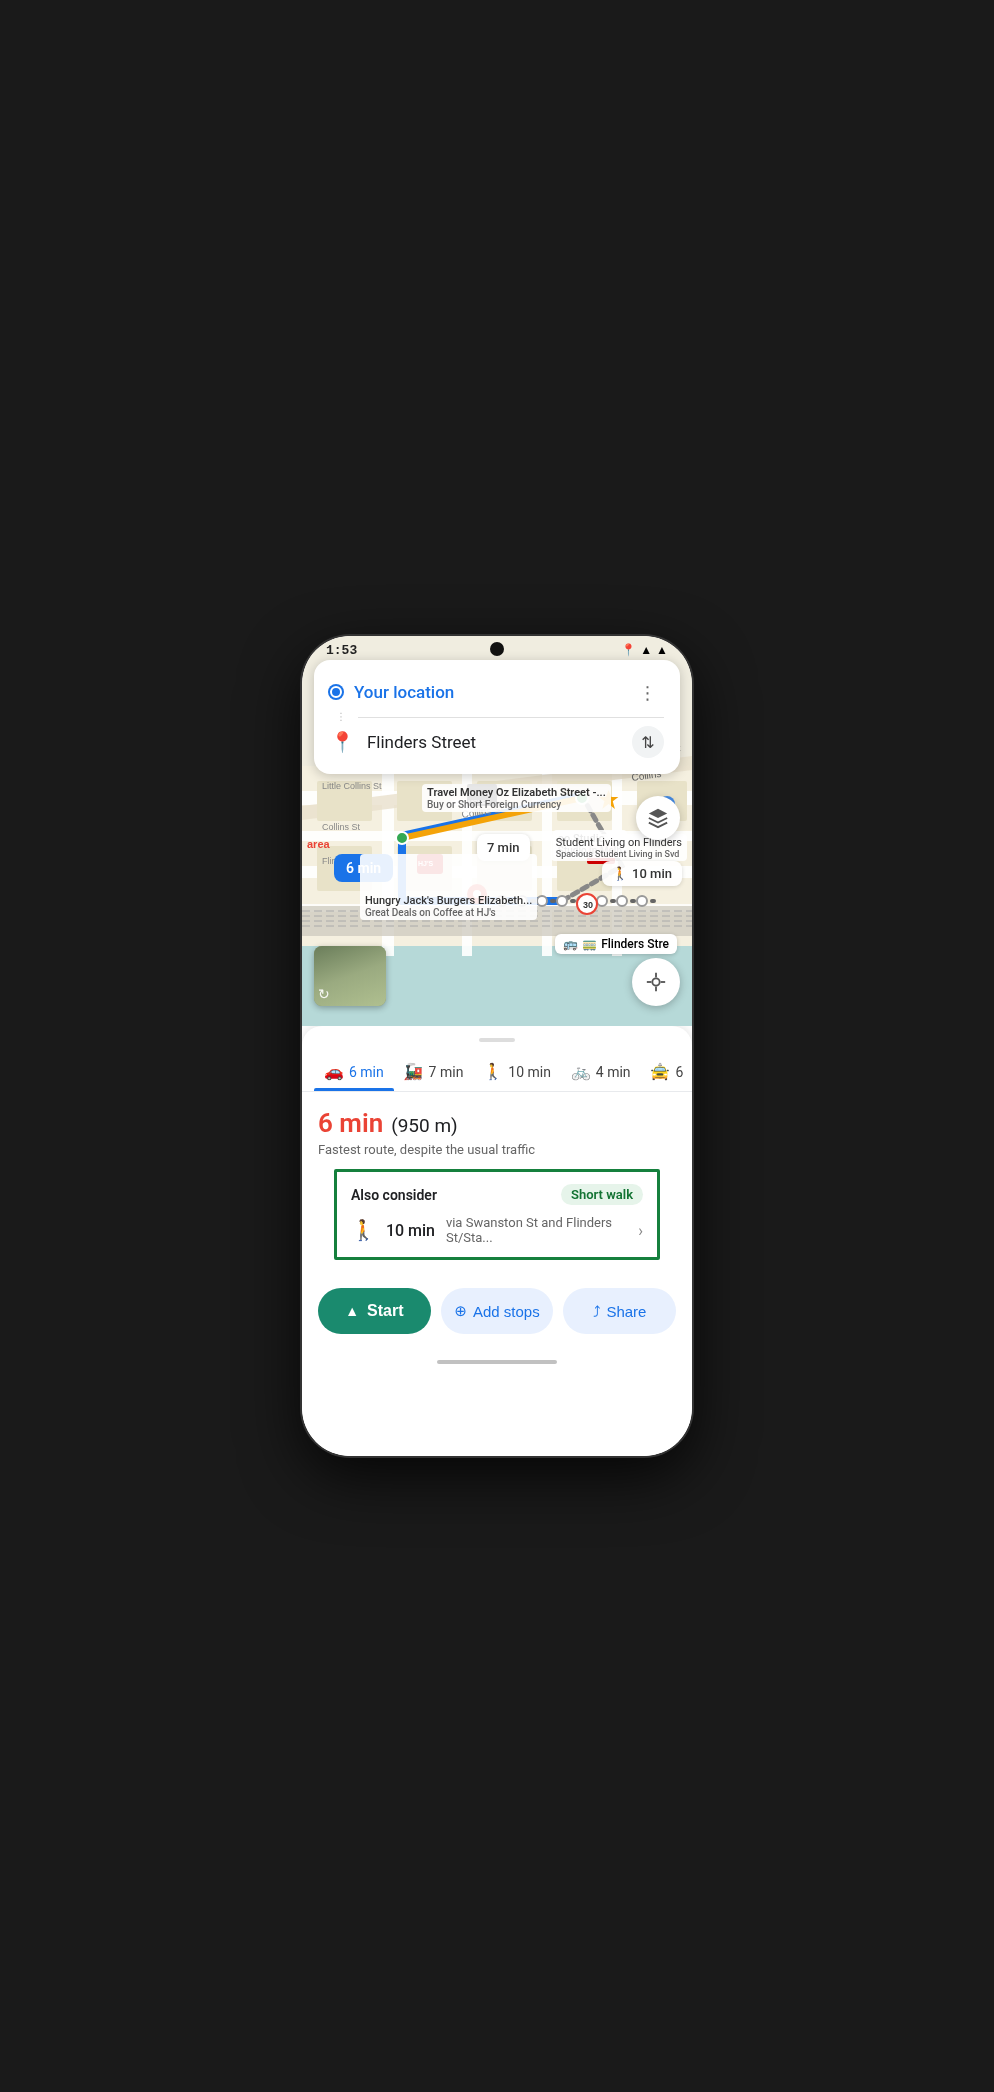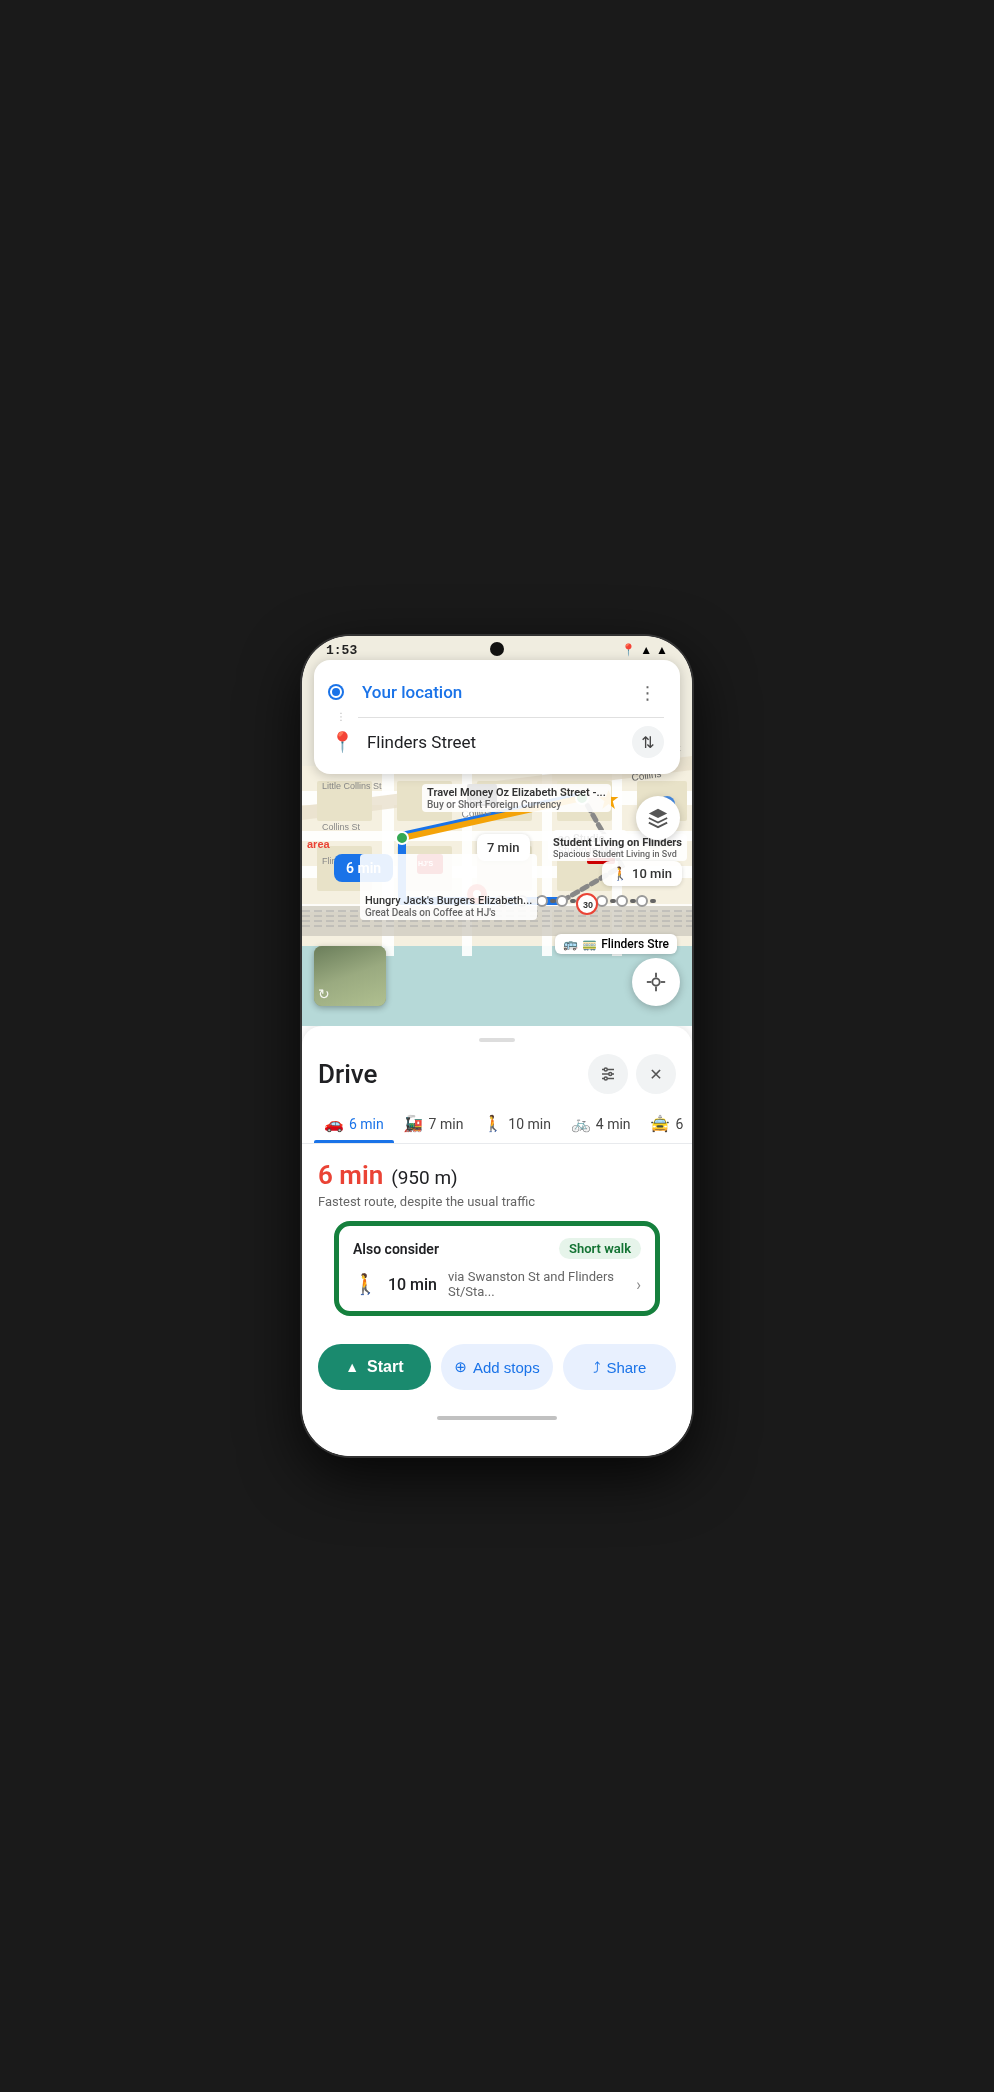--- a/index.html
+++ b/index.html
@@ -96,21 +96,21 @@
       background: #fff;
       border-radius: 16px;
       box-shadow: 0 2px 12px rgba(0,0,0,0.2);
       padding: 16px 16px;
       z-index: 50;
     }
 
     .search-row {
       display: flex;
       align-items: center;
-      gap: 20px;
+      gap: 12px;
     }
 
     .location-dot {
       width: 12px;
       height: 12px;
       background: #1a73e8;
       border-radius: 50%;
       border: 2px solid #fff;
       box-shadow: 0 0 0 2px #1a73e8;
       flex-shrink: 0;
@@ -372,22 +372,22 @@
     }
 
     .route-desc {
       font-size: 13px;
       color: #666;
       margin-bottom: 12px;
     }
 
     
     .consider-card {
-      border: 5px solid #15803d;
-      border-radius: 16px;
+      border: 3px solid #15803d;
+      border-radius: 2px;
       padding: 12px 14px;
       margin: 0 16px 16px;
     }
 
     .consider-header {
       display: flex;
       align-items: center;
       justify-content: space-between;
       margin-bottom: 10px;
     }
@@ -734,21 +734,21 @@
       </div>
 
       
       <div class="map-label" style="top:148px; left:120px;">
         <div style="font-weight:600;">Travel Money Oz Elizabeth Street -...</div>
         <div style="font-size:10px; color:#666;">Buy or Short Foreign Currency</div>
       </div>
 
       
       <div class="map-label" style="top:198px; right:5px;">
-        <div style="font-weight:700; font-size:11px;text-align:center;">Student Living on Flinders</div>
+        <div style="font-weight:400; font-size:11px;text-align:center;">Student Living on Flinders</div>
         <div style="font-size:9px; color:#666;">Spacious Student Living in Svd</div>
       </div>
 
       
       <div class="walk-bubble" style="top:225px; right:10px;">
         <span>🚶</span>
         <span>10 min</span>
       </div>
 
       
@@ -779,38 +779,20 @@
           <line x1="12" y1="17" x2="12" y2="22" stroke="#555" stroke-width="2"></line>
           <line x1="2" y1="12" x2="7" y2="12" stroke="#555" stroke-width="2"></line>
           <line x1="17" y1="12" x2="22" y2="12" stroke="#555" stroke-width="2"></line>
         </svg>
       </div>
     </div>
 
     <div class="bottom-panel">
       <div class="drag-handle"></div>
 
-      <div class="drive-header">
-        <span class="drive-title">Drive</span>
-        <div class="drive-actions">
-          <div class="icon-btn-round">
-            <svg width="18" height="18" viewBox="0 0 24 24" fill="none" xmlns="http://www.w3.org/2000/svg">
-              <line x1="4" y1="6" x2="20" y2="6" stroke="#555" stroke-width="2"></line>
-              <line x1="4" y1="12" x2="20" y2="12" stroke="#555" stroke-width="2"></line>
-              <line x1="4" y1="18" x2="20" y2="18" stroke="#555" stroke-width="2"></line>
-              <circle cx="9" cy="6" r="2" fill="#fff" stroke="#555" stroke-width="2"></circle>
-              <circle cx="15" cy="12" r="2" fill="#fff" stroke="#555" stroke-width="2"></circle>
-              <circle cx="9" cy="18" r="2" fill="#fff" stroke="#555" stroke-width="2"></circle>
-            </svg>
-          </div>
-          <div class="icon-btn-round">
-            <span style="font-size:16px; color:#555;">✕</span>
-          </div>
-        </div>
-      </div>
 
       <div class="transport-tabs">
         <div class="transport-tab active">
           <span class="tab-icon">🚗</span>
           <span>6 min</span>
         </div>
         <div class="transport-tab">
           <span class="tab-icon">🚂</span>
           <span>7 min</span>
         </div>

